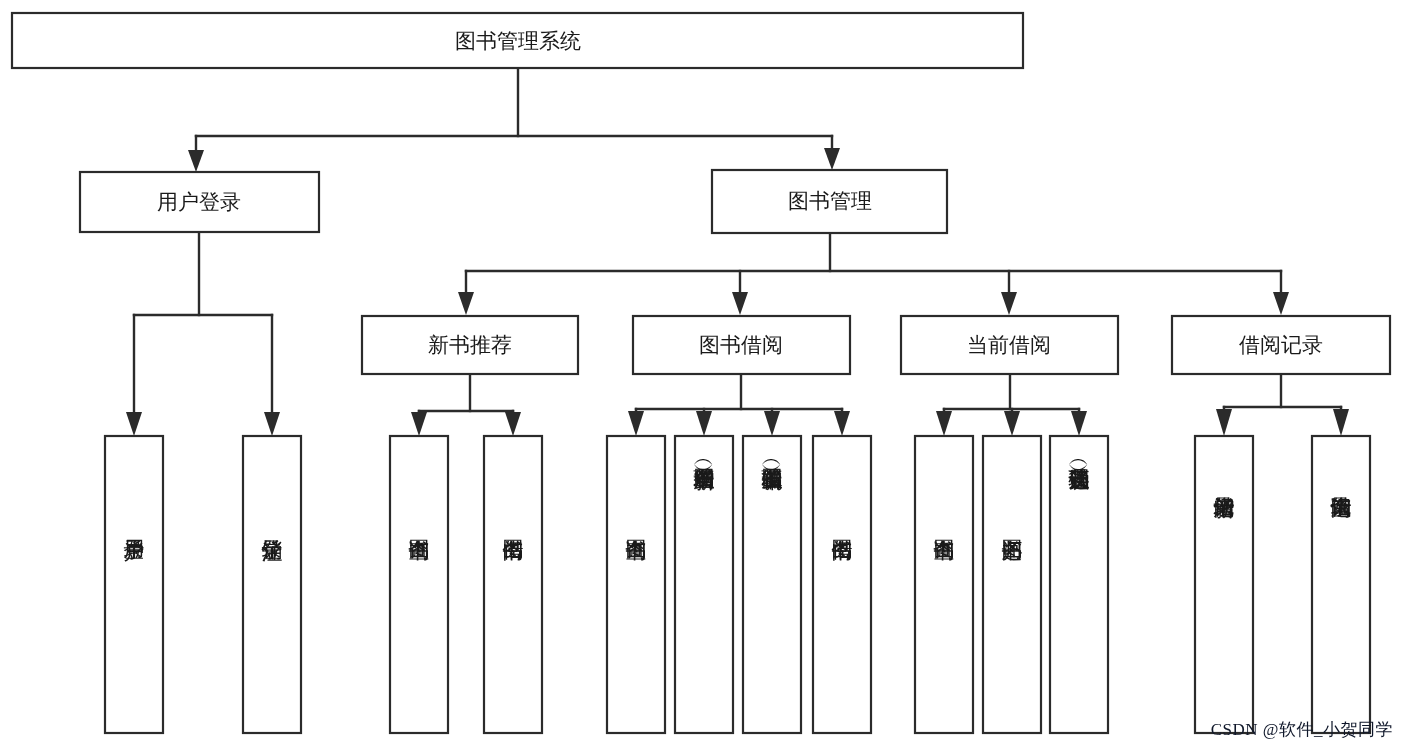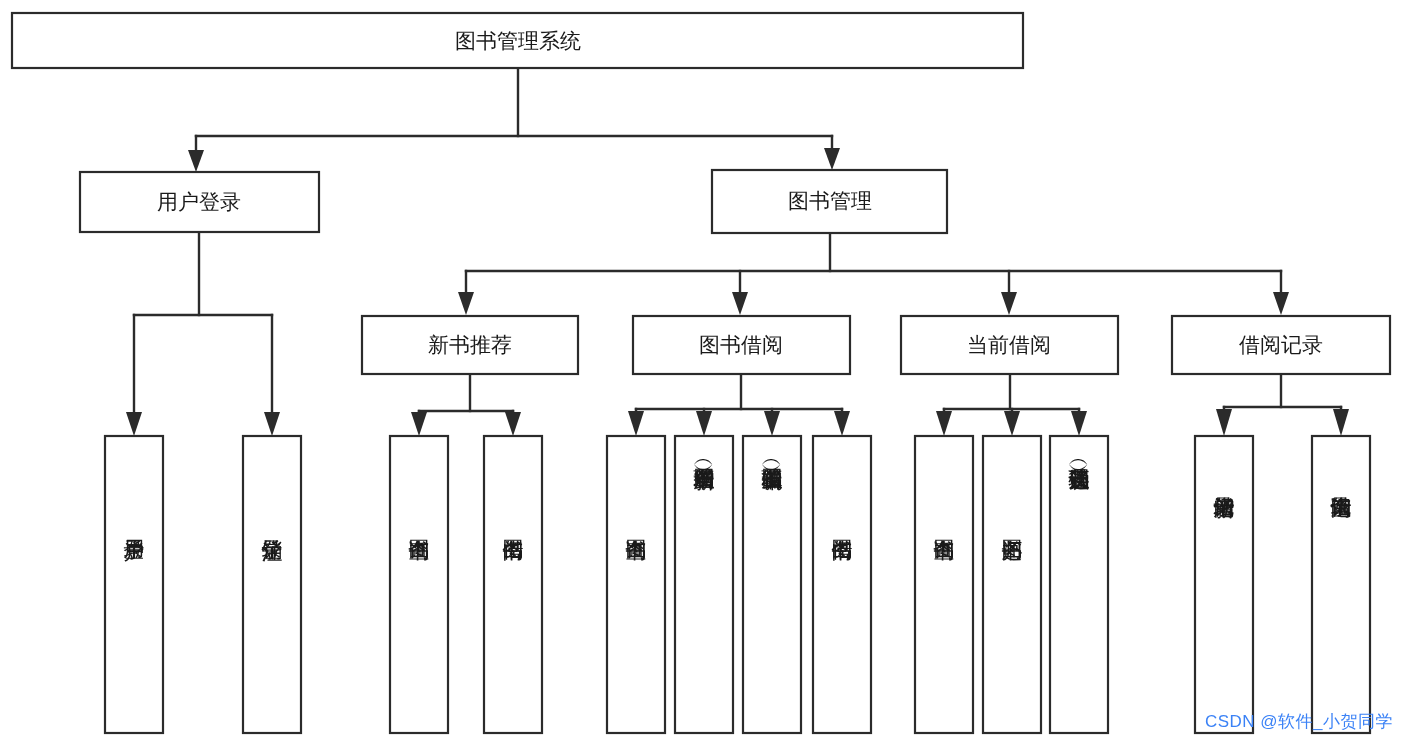--- a/index.html
+++ b/index.html
@@ -50,24 +50,24 @@
   }
   text.node-label-vert {
     fill: #1a1a1a;
     font-family: "DejaVu Sans", "Liberation Sans", sans-serif;
     font-size: 21px;
     text-anchor: middle;
   }
   .watermark {
     position: absolute;
     right: 12px;
-    bottom: 14px;
-    font-family: Liberation Sans, sans-serif;
+    bottom: 6px;
+    font-family: Liberation Serif, serif;
     font-size: 17px;
-    color: #3b82f6;
+    color: #0f172a;
     letter-spacing: 0.5px;
     white-space: nowrap;
     pointer-events: none;
   }
 </style>
 </head>
 <body>
 
 <div id="diagram-root">
 

